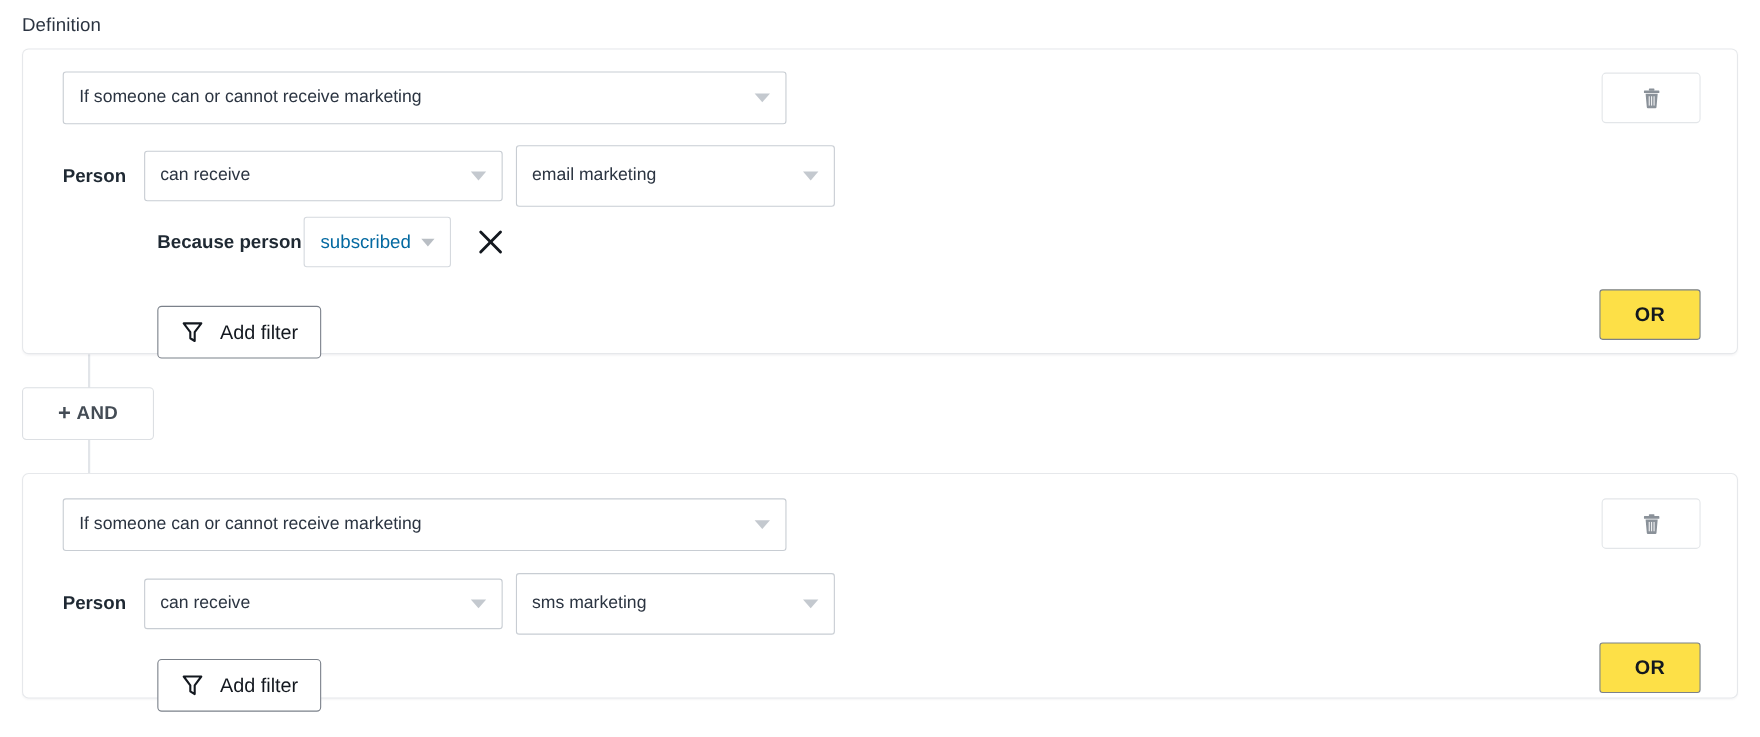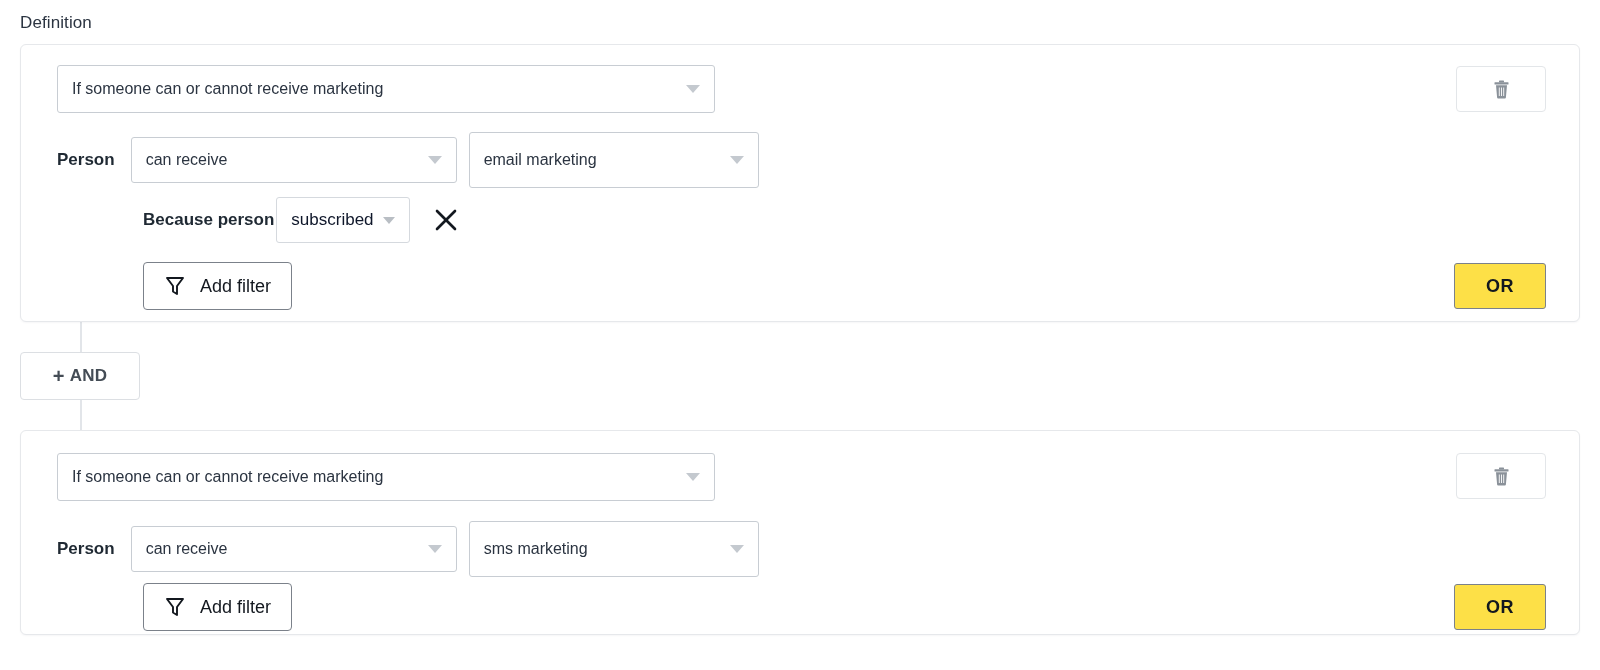--- a/index.html
+++ b/index.html
@@ -140,21 +140,21 @@
     box-sizing: border-box;
     height: 46px;
     padding: 0 14px;
     background: #ffffff;
     border: 1px solid #d5d9de;
     border-radius: 3px;
     display: flex;
     align-items: center;
     gap: 9px;
     font-size: 17px;
-    color: #0f172a;
+    color: #0369a1;
     user-select: none;
   }
   .select-inline .caret-sm {
     width: 0; height: 0;
     border-left: 6px solid transparent;
     border-right: 6px solid transparent;
     border-top: 7px solid #b9bec4;
   }
   .close-x {
     margin-left: 22px;
@@ -176,20 +176,21 @@
     background: #ffffff;
     border: 1px solid #7b818a;
     border-radius: 4px;
     display: flex;
     align-items: center;
     gap: 14px;
     font-size: 18px;
     color: #13181f;
     cursor: pointer;
     user-select: none;
+    margin-top: 16px;
   }
   .card-1 .btn-addfilter { top: 217px; }
   .card-2 .btn-addfilter { top: 152px; }
 
   
   .btn-trash {
     position: absolute;
     right: 33px;
     box-sizing: border-box;
     width: 90px;

